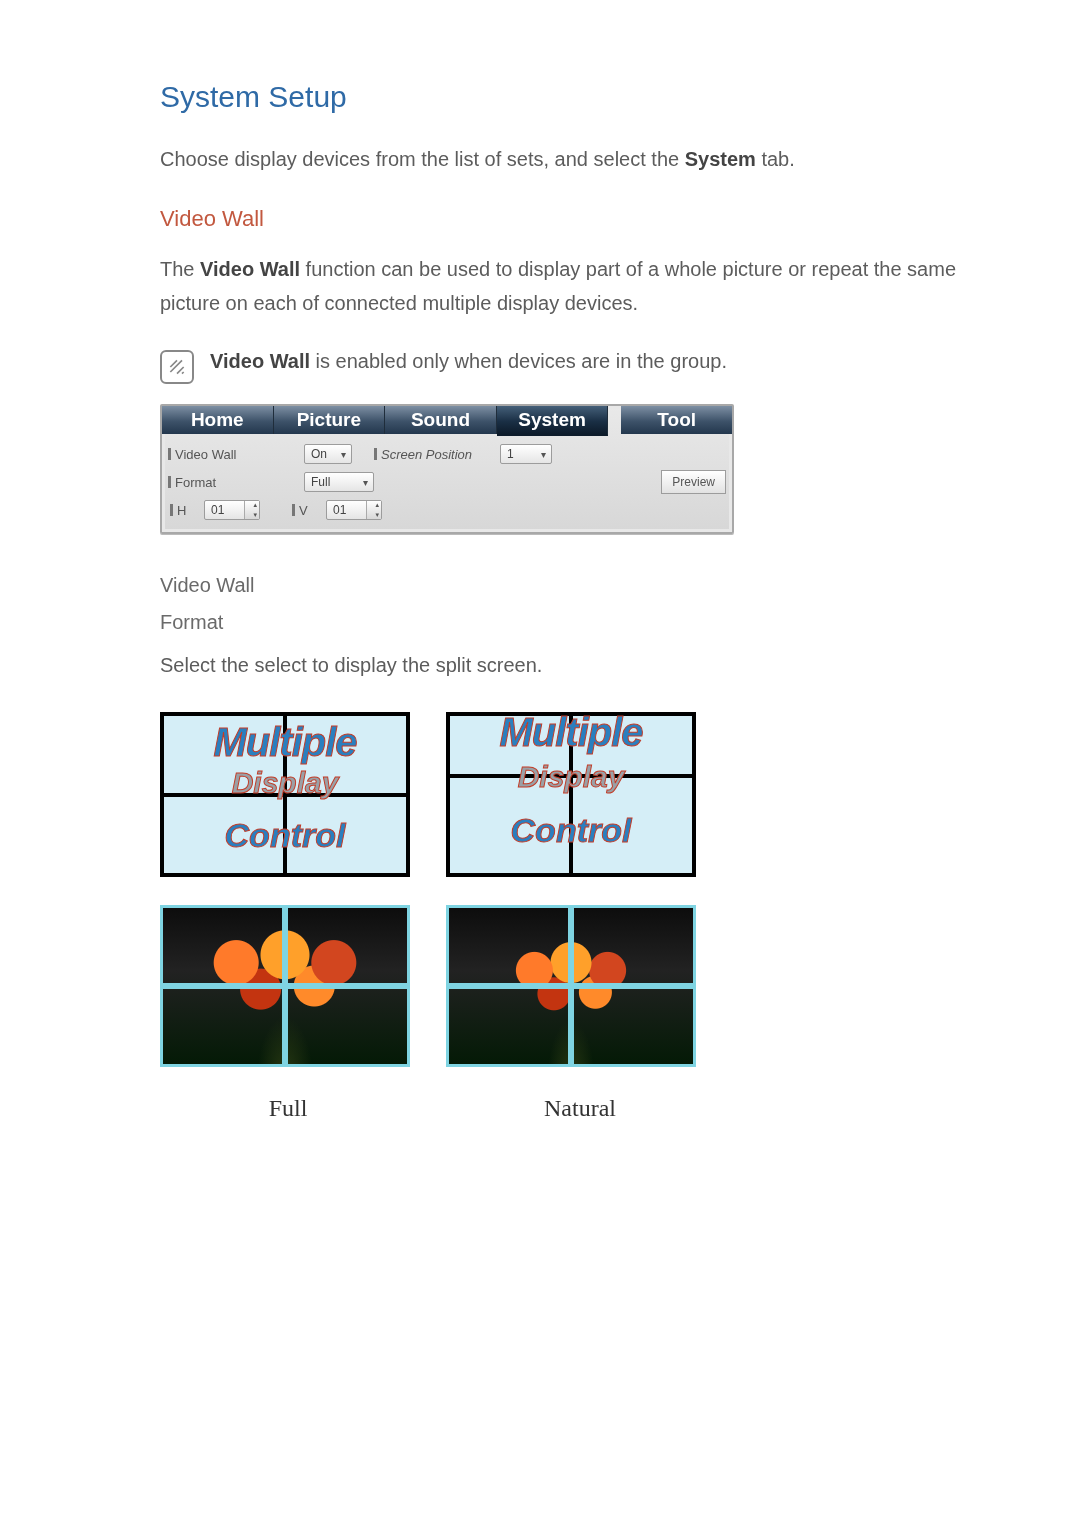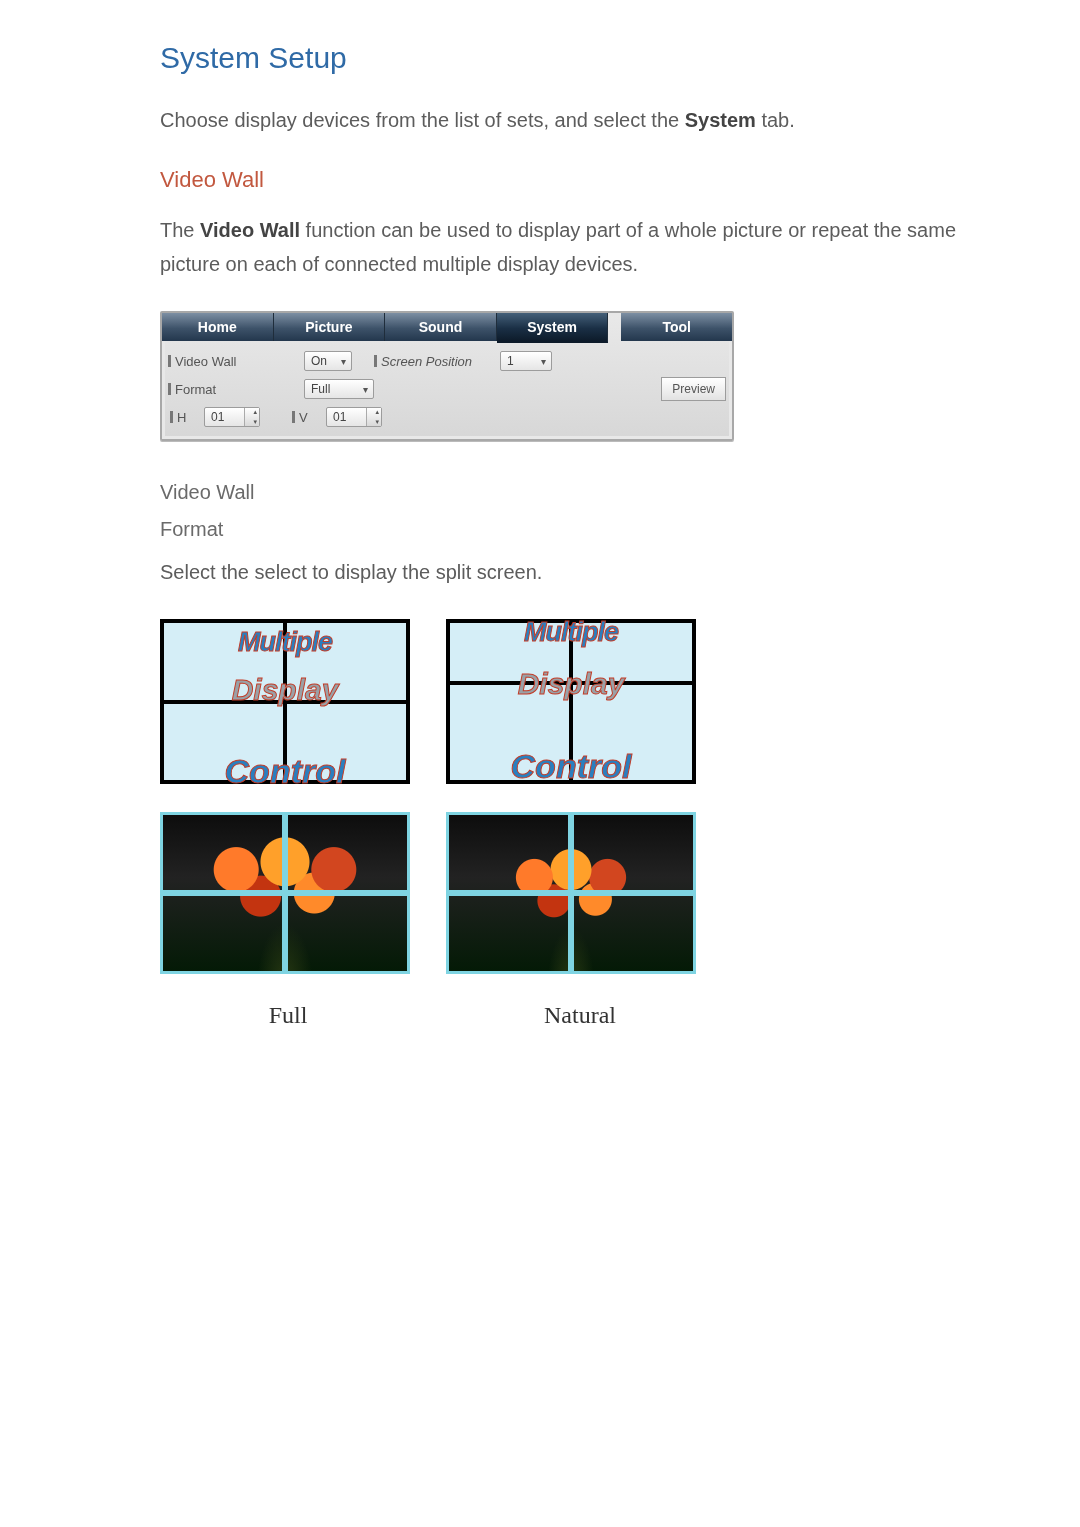--- a/index.html
+++ b/index.html
@@ -4,21 +4,21 @@
 <style>
   html, body {
     margin: 0;
     padding: 0;
     background: #fff;
     font-family: Arial, Helvetica, sans-serif;
     color: #555;
     width: 1080px;
   }
   .page {
-    padding: 41px 120px 80px 160px;
+    padding: 80px 120px 80px 160px;
     box-sizing: border-box;
   }
   h1 {
     color: #2f6aa6;
     font-weight: 400;
     font-size: 30px;
     margin: 0 0 28px 0;
   }
   .body-text {
     font-size: 20px;
@@ -67,21 +67,21 @@
     border-radius: 2px;
     box-shadow: inset 0 0 0 3px #e8e8e8, 0 1px 0 #bbb;
     margin-bottom: 40px;
   }
   .tabs {
     display: flex;
   }
   .tab {
     flex: 1;
     height: 28px;
-    font-size: 14px;
+    font-size: 19px;
     font-weight: 700;
     color: #fff;
     text-align: center;
     line-height: 28px;
     background: linear-gradient(#7d8fa3, #3d5269 55%, #23374d);
     border-right: 1px solid #1f2d3b;
     position: relative;
   }
   .tab:last-child { border-right: none; margin-left: 13px; }
   .tab.active {
@@ -178,21 +178,21 @@
     position: absolute; top: 0; bottom: 0; left: 50%; width: 4px; background: #000; margin-left: -2px;
   }
   .mdc-text {
     position: absolute;
     left: 50%; transform: translateX(-50%);
     text-align: center;
     font-family: Arial, Helvetica, sans-serif;
   }
   .mdc-multiple {
     top: 4px;
-    font-size: 27px;
+    font-size: 40px;
     font-weight: 700;
     font-style: italic;
     color: #2a7fbf;
     -webkit-text-stroke: 1px #c33c27;
     letter-spacing: -1px;
   }
   .mdc-display {
     top: 50px;
     font-size: 30px;
     font-weight: 700;
@@ -200,21 +200,20 @@
     color: #9aa0a6;
     text-align: right;
     -webkit-text-stroke: 1px #c33c27;
   }
   .mdc-control {
     top: 100px;
     font-size: 34px;
     font-weight: 700;
     font-style: italic;
     color: #2a7fbf;
-    margin-top: 29px;
     -webkit-text-stroke: 1px #c33c27;
   }
   .mdc-frame.natural .mdc-multiple { top: -6px; }
   .mdc-frame.natural .mdc-display  { top: 44px; }
   .mdc-frame.natural .mdc-control  { top: 95px; }
   .mdc-frame.natural .hline  { top: 38%; }
 
   .flower {
     width: 250px;
     height: 162px;
@@ -267,20 +266,30 @@
   <p class="body-text">
     <span>Choose display devices from the list of sets, and select the </span><strong>System</strong><span> tab.</span>
   </p>
 
   <h2 class="sub">Video Wall</h2>
 
   <p class="body-text">
     <span>The </span><strong>Video Wall</strong><span> function can be used to display part of a whole picture or repeat the same picture on each of connected multiple display devices.</span>
   </p>
 
+  <div class="note-row">
+    <div class="note-icon">
+      <svg width="20" height="20" viewBox="0 0 24 24" fill="none" stroke="#888" stroke-width="2">
+        <path d="M4 18 L18 4 M6 4 L6 4 M4 12 L12 4 M12 20 L20 12 M18 20 L20 18"></path>
+      </svg>
+    </div>
+    <div class="note-text">
+      <strong>Video Wall</strong><span> is enabled only when devices are in the group.</span>
+    </div>
+  </div>
 
   <div class="panel">
     <div class="tabs">
       <div class="tab">Home</div>
       <div class="tab">Picture</div>
       <div class="tab">Sound</div>
       <div class="tab active">System</div>
       <div class="tab">Tool</div>
     </div>
     <div class="panel-body">

